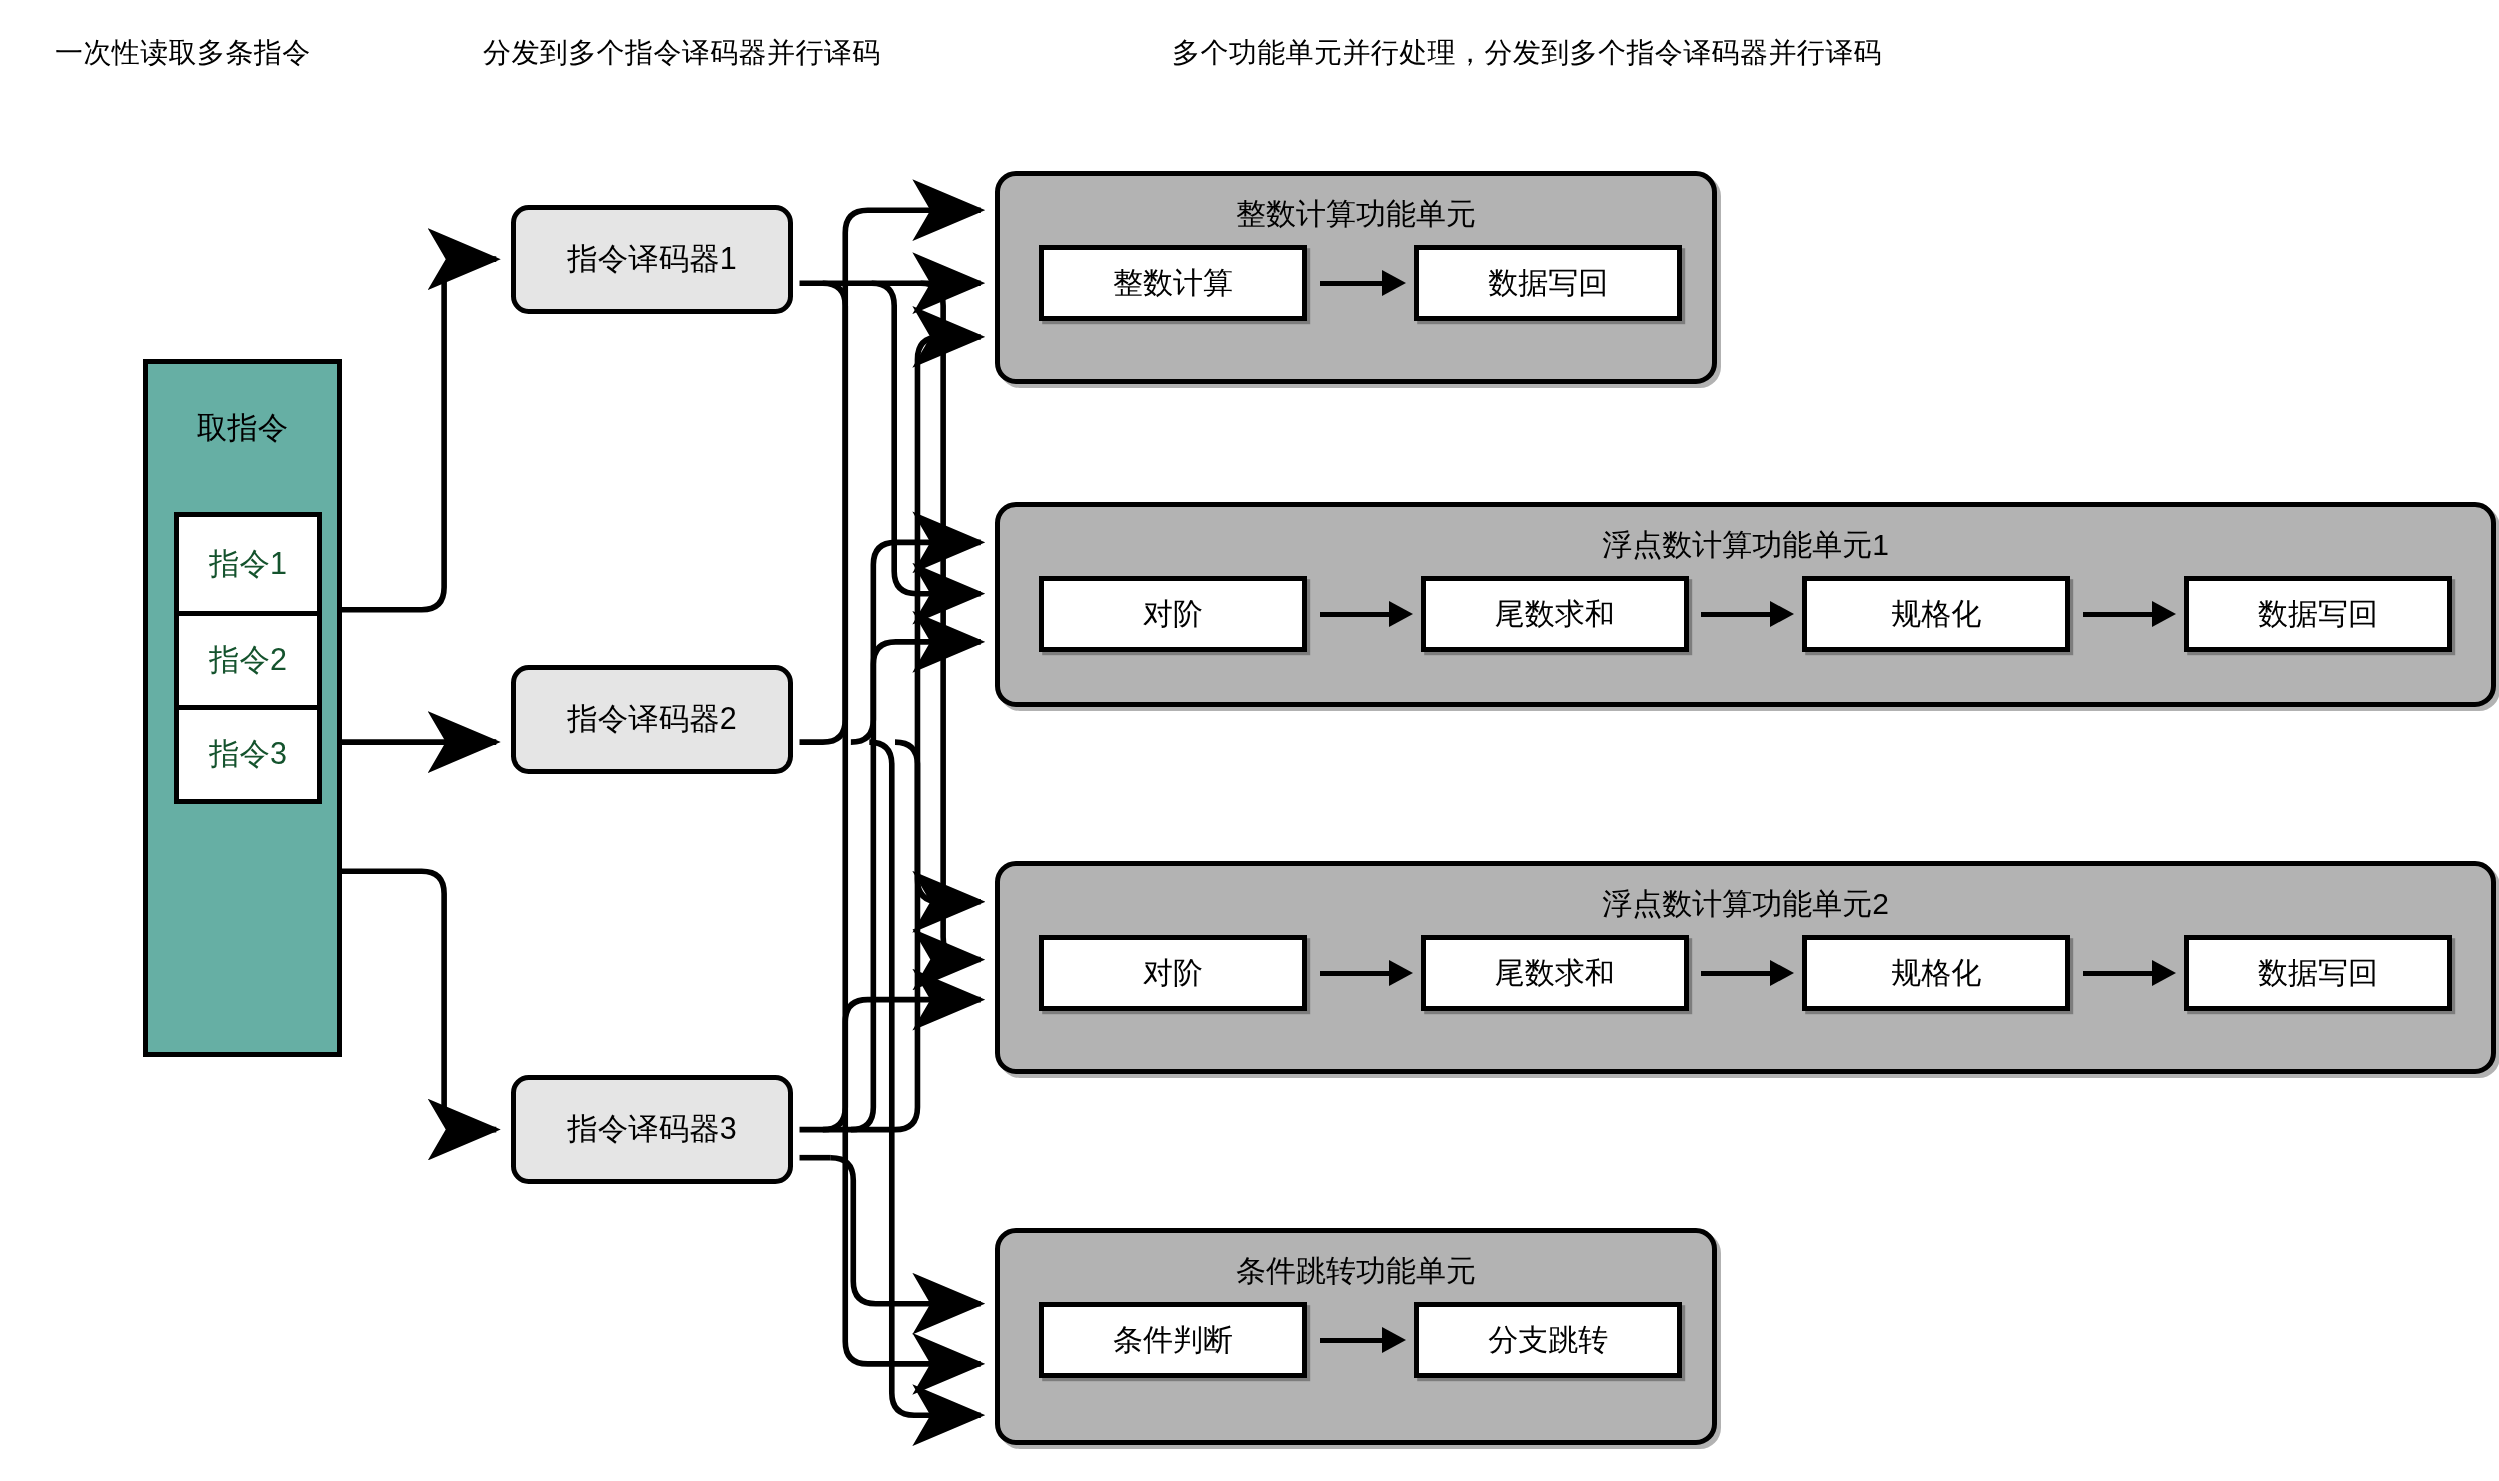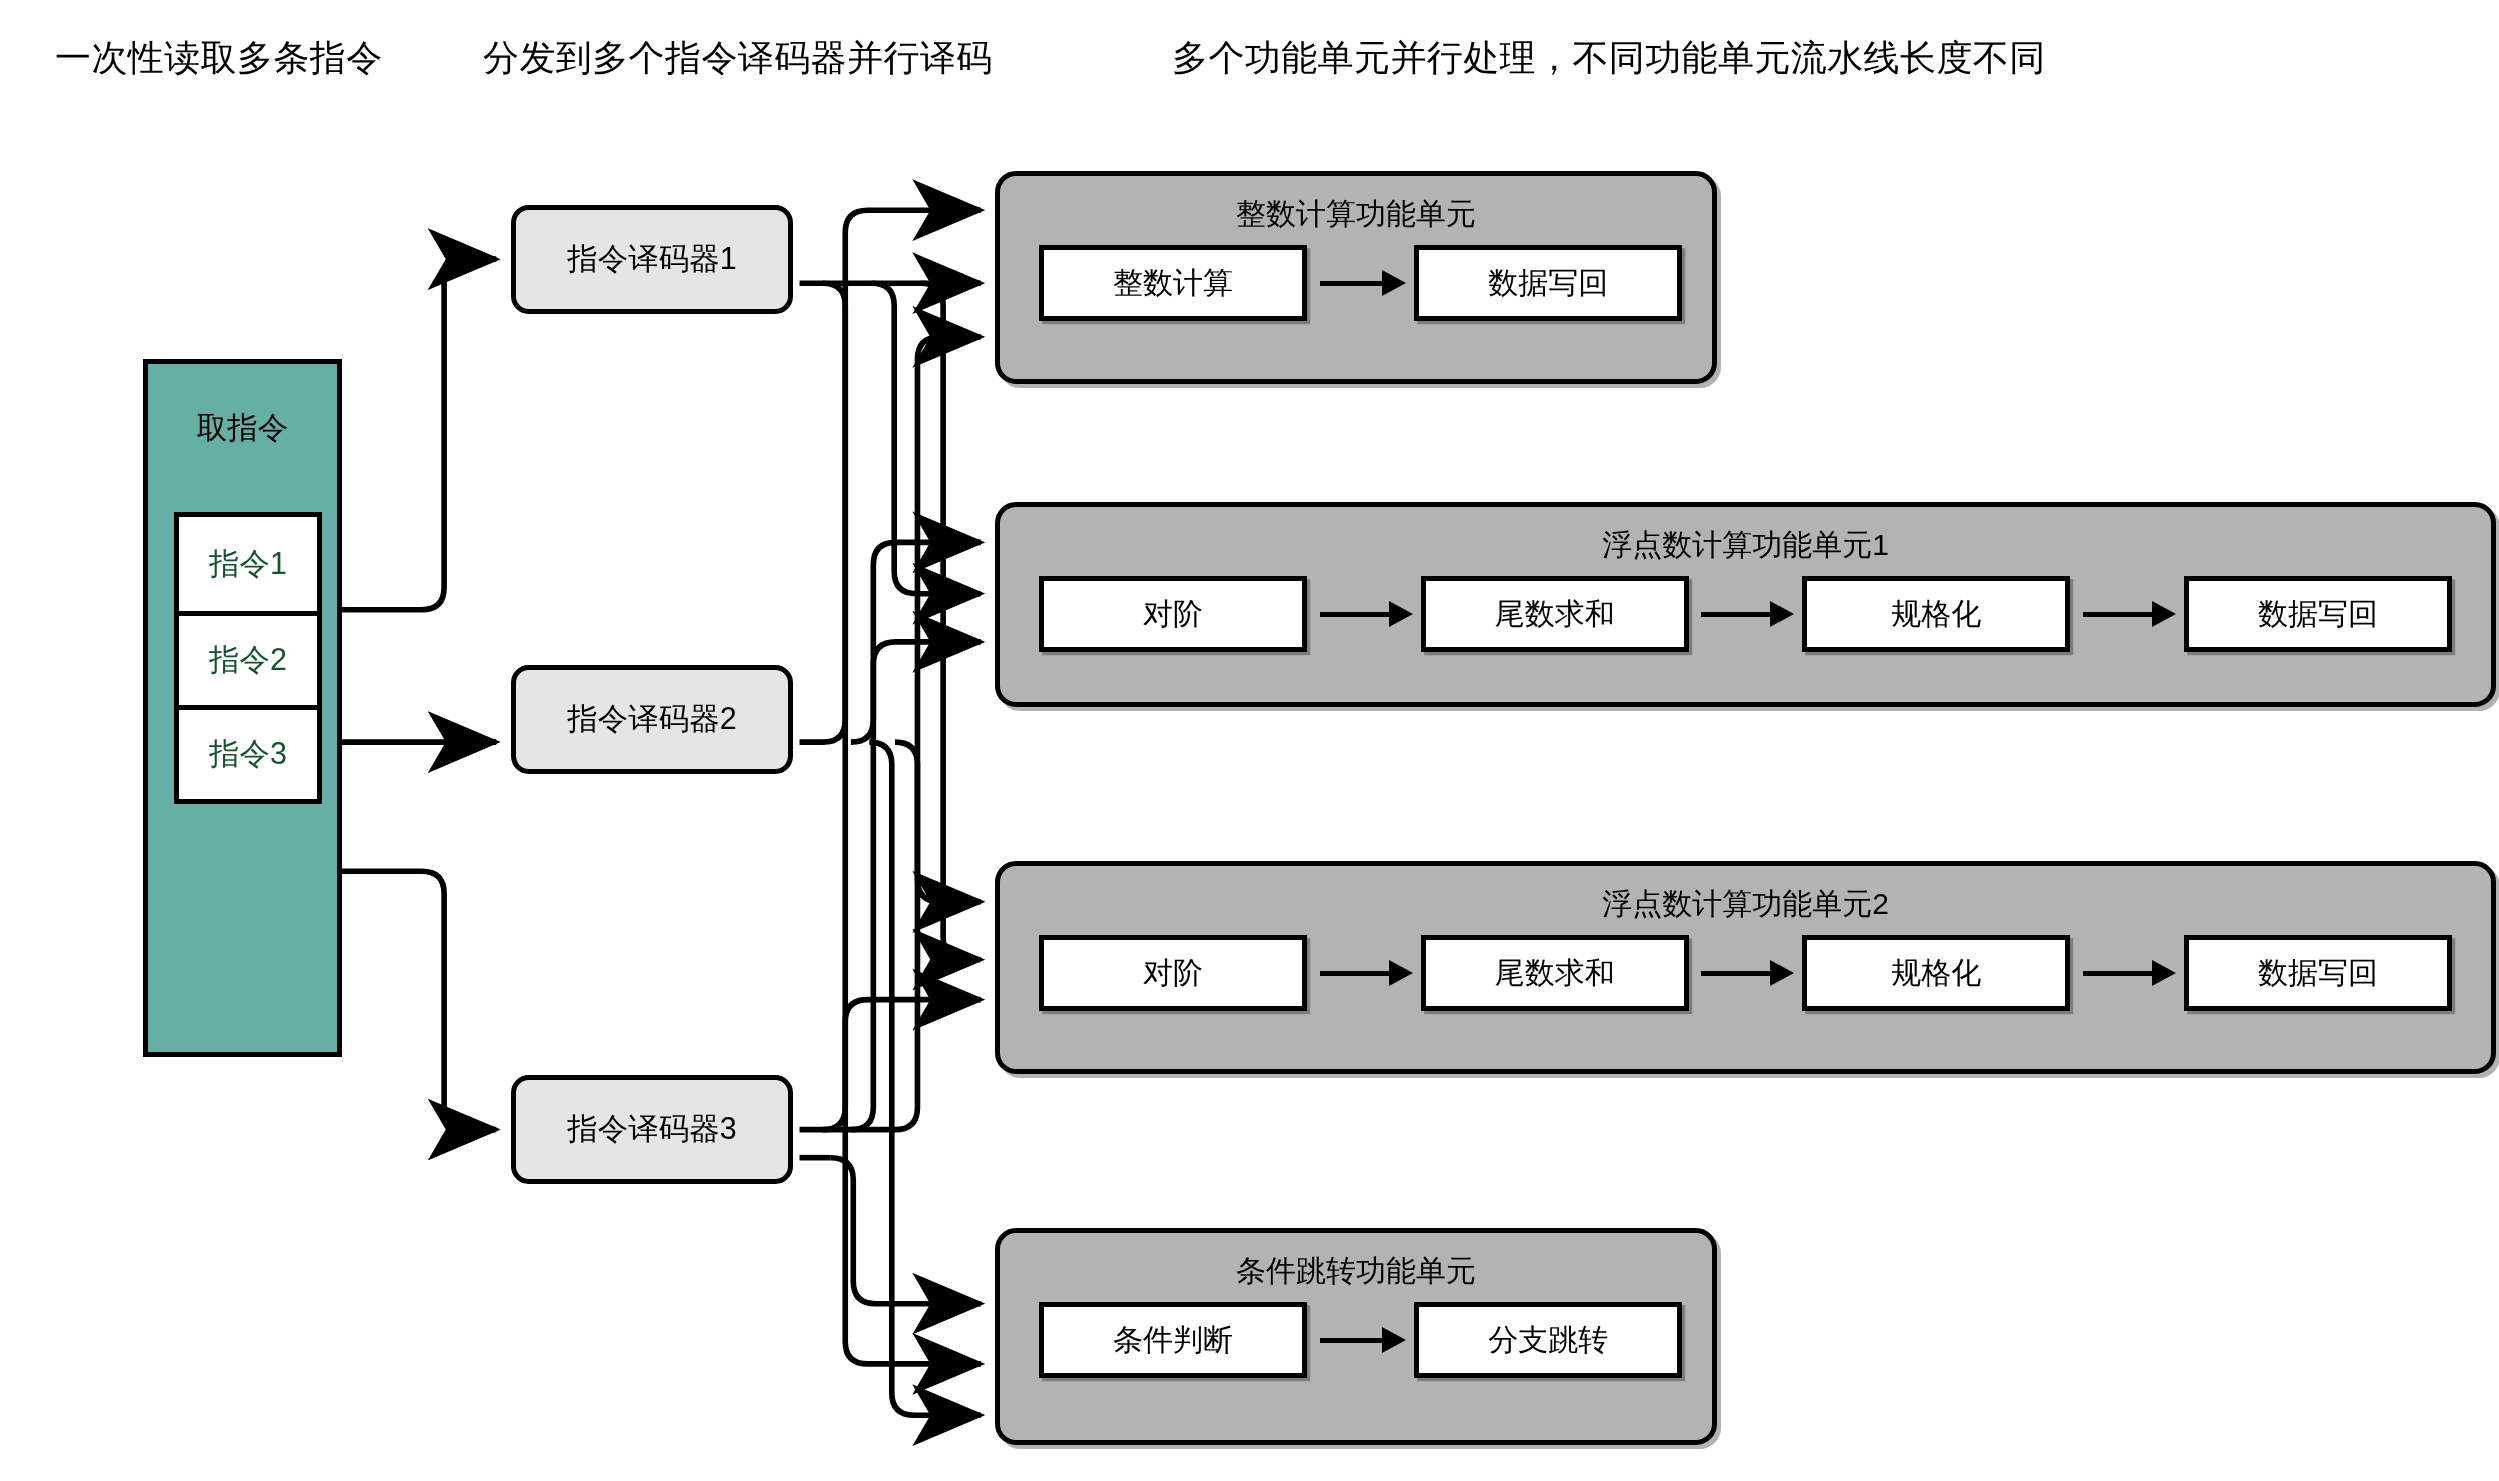--- a/index.html
+++ b/index.html
@@ -22,21 +22,21 @@
   }
   svg.wires {
     position: absolute;
     left: 0; top: 0;
     width: 2500px;
     height: 1481px;
     pointer-events: none;
   }
   .hdr {
     position: absolute;
-    font-size: 36px;
+    font-size: 28px;
     color: #000000;
     white-space: nowrap;
     letter-spacing: 0.4px;
   }
   
   .fetch-box {
     position: absolute;
     left: 143px;
     top: 359px;
     width: 199px;
@@ -167,21 +167,21 @@
   
   .stages.two .stage-arrow { flex: 0 0 104px; }
 </style>
 </head>
 <body>
 
 <div id="stage">
 
   <div class="hdr" style="left:55px; top:34px;">一次性读取多条指令</div>
   <div class="hdr" style="left:483px; top:34px;">分发到多个指令译码器并行译码</div>
-  <div class="hdr" style="left:1172px; top:34px;">多个功能单元并行处理，不同功能单元流水线长度不同</div>
+  <div class="hdr" style="left:1172px; top:34px;">多个功能单元并行处理，分发到多个指令译码器并行译码</div>
 
   <svg class="wires" viewBox="0 0 3115 1846">
     <defs>
       <marker id="ah" markerWidth="13" markerHeight="11" refX="12.2" refY="5.5" orient="auto" markerUnits="strokeWidth">
         <path d="M0,0 L13,5.5 L0,11 L3.2,5.5 Z" fill="#000000"></path>
       </marker>
     </defs>
     <g fill="none" stroke="#000000" stroke-width="7" stroke-linecap="butt" stroke-linejoin="round" marker-end="url(#ah)">
 
       <path d="M 419,760 H 930 Q 958,760 958,732 V 351 Q 958,323 986,323 H 625" transform="translate(0,0)" style="display:none"></path>

